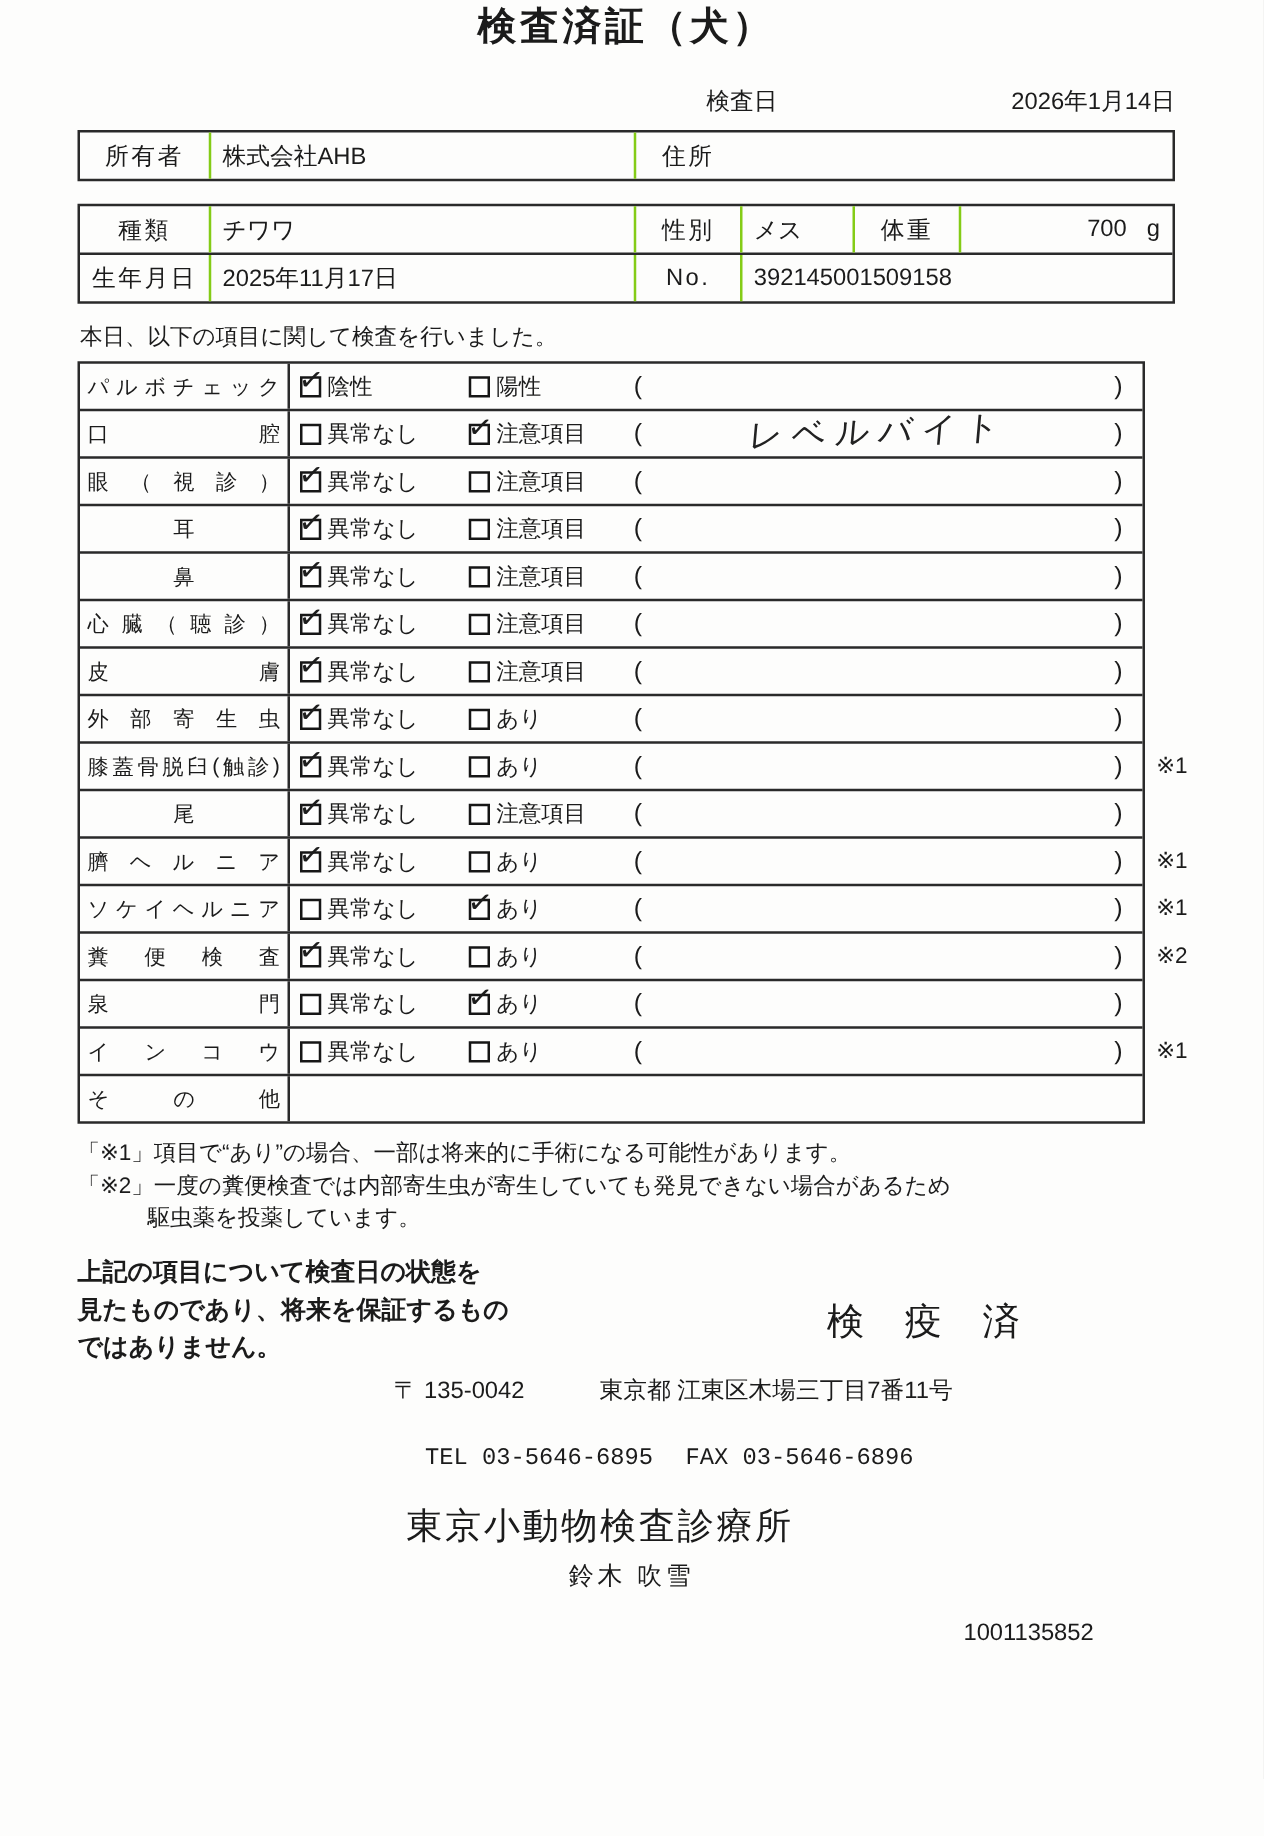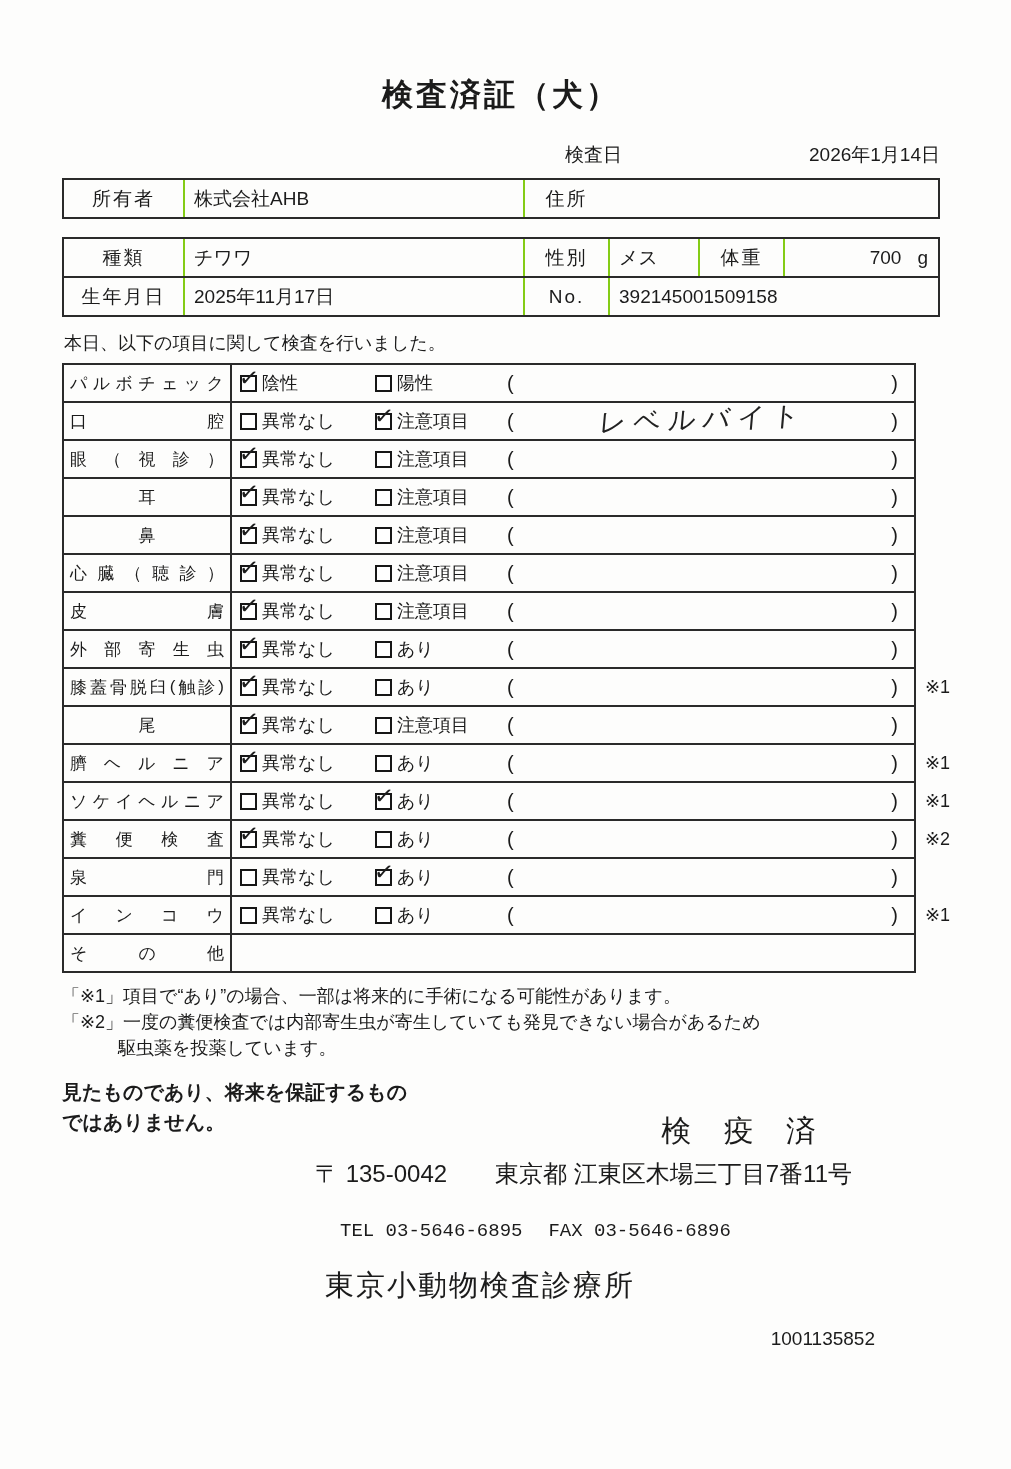--- a/index.html
+++ b/index.html
@@ -4,37 +4,37 @@
 <style>
   html,body{margin:0;padding:0;background:#e8e8e8;}
   .page{
     width:1011px;height:1469px;background:#fdfdfc;position:relative;
     font-family:"Liberation Sans","DejaVu Sans",sans-serif;color:#1b1b1b;
     overflow:hidden;margin:0 auto;
   }
   .content{padding:0 71px 0 62px;}
   .title{
     text-align:center;font-size:31px;font-weight:600;letter-spacing:3px;
-    padding-top:74px;margin:0;
+    margin:0;
   }
   .date-row{
     margin:26px 0 0 503px;width:375px;display:flex;justify-content:space-between;
     font-size:19px;
   }
   
   .grid-table{border:2px solid #2a2a2a;margin-top:10px;}
   .grid-row{display:flex;height:37px;}
   .grid-row + .grid-row{border-top:2px solid #2a2a2a;}
   .gcell{
     display:flex;align-items:center;padding:0 9px;font-size:19px;
     box-sizing:border-box;overflow:hidden;white-space:nowrap;
   }
   .gcell + .gcell{border-left:2px solid #84cc16;}
   .gcell.hdr{justify-content:center;letter-spacing:2px;}
-  .w-label{width:119px;flex:none;}
+  .w-label{width:103px;flex:none;}
   .w-big{width:340px;flex:none;}
   .w-mid{width:85px;flex:none;}
   .w-sex{width:90px;flex:none;}
   .w-rest{flex:1;}
   .weight-cell{justify-content:flex-end;gap:16px;padding-right:10px;}
   .pet-table{margin-top:18px;}
   .intro{font-size:18px;margin:14px 0 0 2px;}
   
   .exam-table{border:2px solid #2a2a2a;width:850px;margin-top:8px;box-sizing:content-box;}
   .exam-row{display:flex;height:36px;position:relative;}
@@ -71,21 +71,21 @@
     font-family:"DejaVu Sans",sans-serif;
   }
   .footnotes{margin-top:10px;font-size:18px;line-height:1.45;}
   .footnote.indent{padding-left:56px;}
   .bottom-area{display:flex;justify-content:space-between;margin-top:16px;}
   .disclaimer{font-size:20px;font-weight:700;line-height:1.5;}
   .stamp{
     font-size:30px;letter-spacing:12px;font-weight:500;
     margin:34px 112px 0 0;white-space:nowrap;
   }
-  .postal-line{margin:6px 0 0 253px;display:flex;gap:48px;font-size:24px;}
+  .postal-line{margin:6px 0 0 253px;display:flex;gap:60px;font-size:19px;}
   .tel-line{
     margin:30px 0 0 278px;display:flex;gap:26px;font-size:19px;
     font-family:"Liberation Mono","DejaVu Sans Mono",monospace;
   }
   .clinic{margin:24px 0 0 263px;font-size:29px;letter-spacing:2px;font-weight:400;}
   .vet{margin:6px 0 0 393px;font-size:20px;letter-spacing:3px;}
   .doc-number{margin:22px 65px 0 0;text-align:right;font-size:19px;}
 </style>
 </head>
 <body>
@@ -463,33 +463,35 @@
       </div>
 
     <div class="footnotes">
         <div class="footnote">「※1」項目で“あり”の場合、一部は将来的に手術になる可能性があります。</div>
         <div class="footnote">「※2」一度の糞便検査では内部寄生虫が寄生していても発見できない場合があるため</div>
         <div class="footnote indent">駆虫薬を投薬しています。</div>
       </div>
 
     <div class="bottom-area">
       <div class="disclaimer">
+          <div class="disclaimer-line">上記の項目について検査日の状態を</div>
           <div class="disclaimer-line">見たものであり、将来を保証するもの</div>
           <div class="disclaimer-line">ではありません。</div>
         </div>
       <div class="stamp">検 疫 済</div>
     </div>
 
     <div class="postal-line">
       <span>〒 135-0042</span>
       <span>東京都 江東区木場三丁目7番11号</span>
     </div>
 
     <div class="tel-line">
       <span>TEL 03-5646-6895</span>
       <span>FAX 03-5646-6896</span>
     </div>
 
     <div class="clinic">東京小動物検査診療所</div>
+    <div class="vet">鈴木 吹雪</div>
 
     <div class="doc-number">1001135852</div>
   </div>
 </div>
 
 </body></html>

